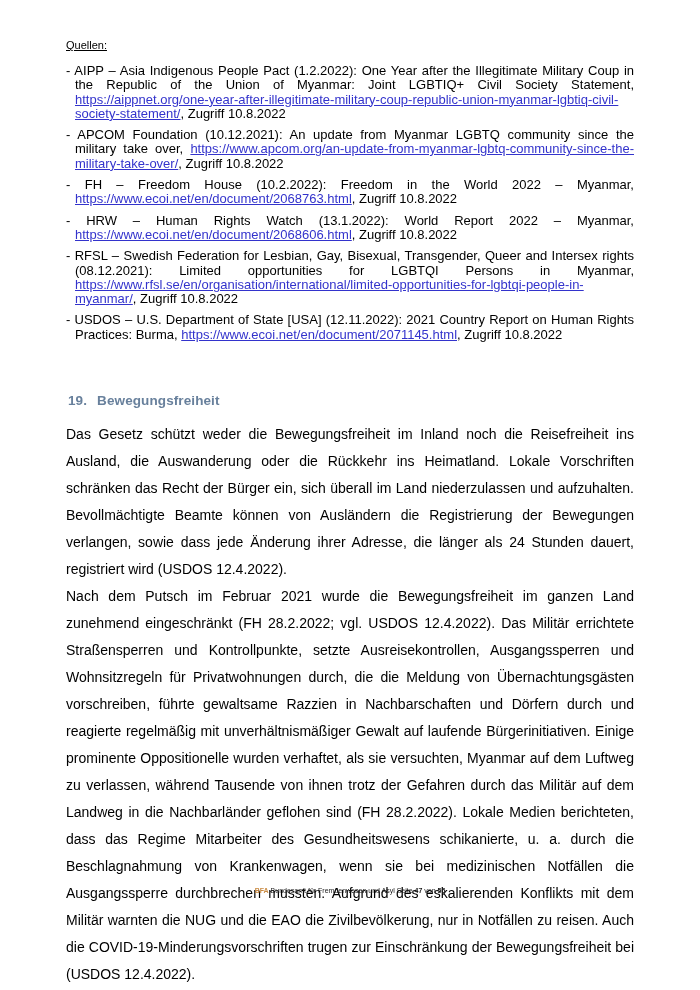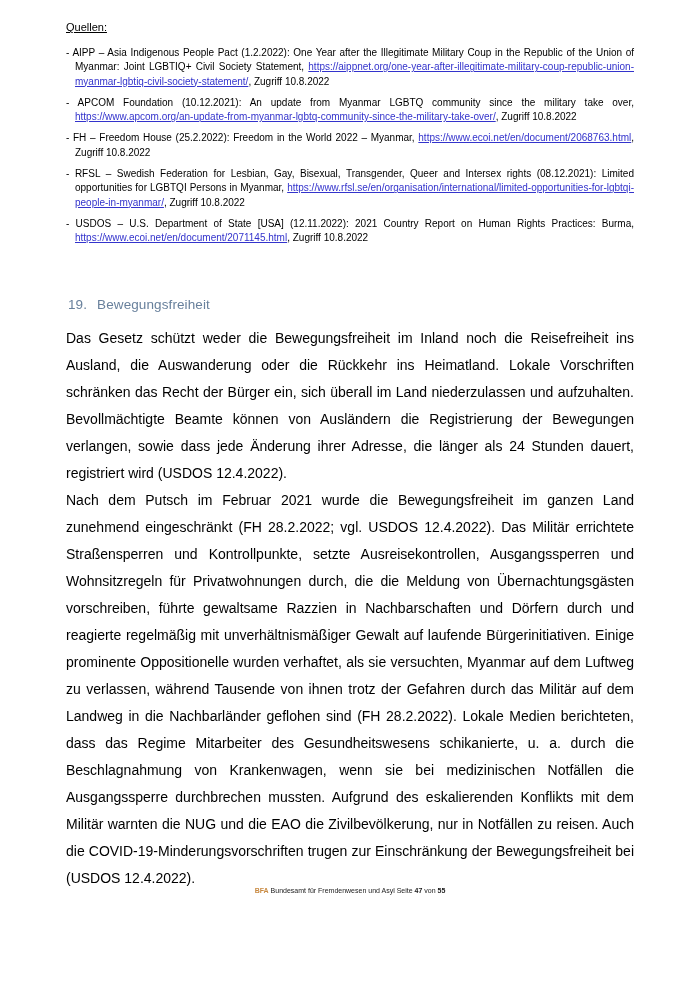--- a/index.html
+++ b/index.html
@@ -10,47 +10,47 @@
     height: 990px;
     margin: 0 auto;
     background: #ffffff;
     font-family: "Liberation Sans", sans-serif;
     color: #000000;
     overflow: hidden;
   }
   .content {
     position: absolute;
     left: 66px;
-    top: 20px;
+    top: 38px;
     width: 568px;
   }
   .quellen {
     font-size: 11px;
     line-height: 14px;
     text-decoration: underline;
     margin: 0 0 12px 0;
   }
   .src-list { margin: 0; padding: 0; }
   .src {
-    font-size: 10px;
+    font-size: 13px;
     line-height: 14.3px;
     text-align: justify;
     padding-left: 9px;
     text-indent: -9px;
     margin: 0 0 7px 0;
   }
   .src a {
     color: #3333cc;
     text-decoration: underline;
     cursor: pointer;
   }
   .section-heading {
     margin: 51px 0 0 2px;
     font-size: 13.5px;
-    font-weight: normal;
+    font-weight: bold;
     color: #68809c;
     letter-spacing: 0.1px;
   }
   .section-heading .num { margin-right: 10px; }
   .body-text { margin-top: 13px; }
   .body-para {
     font-size: 14px;
     line-height: 27px;
     text-align: justify;
     margin: 0;
@@ -78,22 +78,23 @@
   <div class="content">
 
     <p class="quellen">Quellen:</p>
 
     <div class="src-list">
 
       <p class="src"><span>- </span><span>AIPP – Asia Indigenous People Pact (1.2.2022): One Year after the Illegitimate Military Coup in the Republic of the Union of Myanmar: Joint LGBTIQ+ Civil Society Statement, </span><a>https://aippnet.org/one-year-after-illegitimate-military-coup-republic-union-myanmar-lgbtiq-civil-society-statement/</a><span>, Zugriff 10.8.2022</span></p>
 
       <p class="src"><span>- </span><span>APCOM Foundation (10.12.2021): An update from Myanmar LGBTQ community since the military take over, </span><a>https://www.apcom.org/an-update-from-myanmar-lgbtq-community-since-the-military-take-over/</a><span>, Zugriff 10.8.2022</span></p>
 
-      <p class="src"><span>- </span><span>FH – Freedom House (25.2.2022): Freedom in the World 2022 – Myanmar, </span><a>https://www.ecoi.net/en/document/2068763.html</a><span>, Zugriff 10.8.2022</span></p>
+      <p class="src"><span>- </span><span>FH – Freedom House (10.2.2022): Freedom in the World 2022 – Myanmar, </span><a>https://www.ecoi.net/en/document/2068763.html</a><span>, Zugriff 10.8.2022</span></p>
 
+      <p class="src"><span>- </span><span>HRW – Human Rights Watch (13.1.2022): World Report 2022 – Myanmar, </span><a>https://www.ecoi.net/en/document/2068606.html</a><span>, Zugriff 10.8.2022</span></p>
 
       <p class="src"><span>- </span><span>RFSL – Swedish Federation for Lesbian, Gay, Bisexual, Transgender, Queer and Intersex rights (08.12.2021): Limited opportunities for LGBTQI Persons in Myanmar, </span><a>https://www.rfsl.se/en/organisation/international/limited-opportunities-for-lgbtqi-people-in-myanmar/</a><span>, Zugriff 10.8.2022</span></p>
 
       <p class="src"><span>- </span><span>USDOS – U.S. Department of State [USA] (12.11.2022): 2021 Country Report on Human Rights Practices: Burma, </span><a>https://www.ecoi.net/en/document/2071145.html</a><span>, Zugriff 10.8.2022</span></p>
 
     </div>
 
     <h2 class="section-heading"><span class="num">19.</span><span>Bewegungsfreiheit</span></h2>
 
     <div class="body-text">

